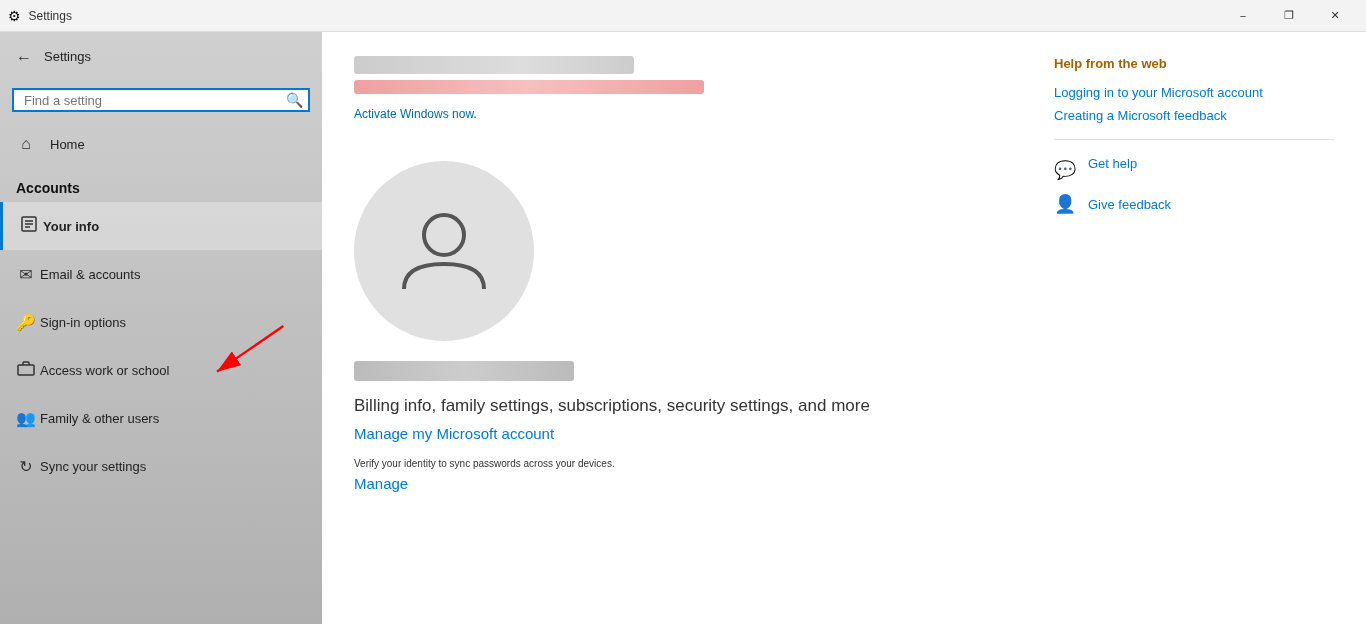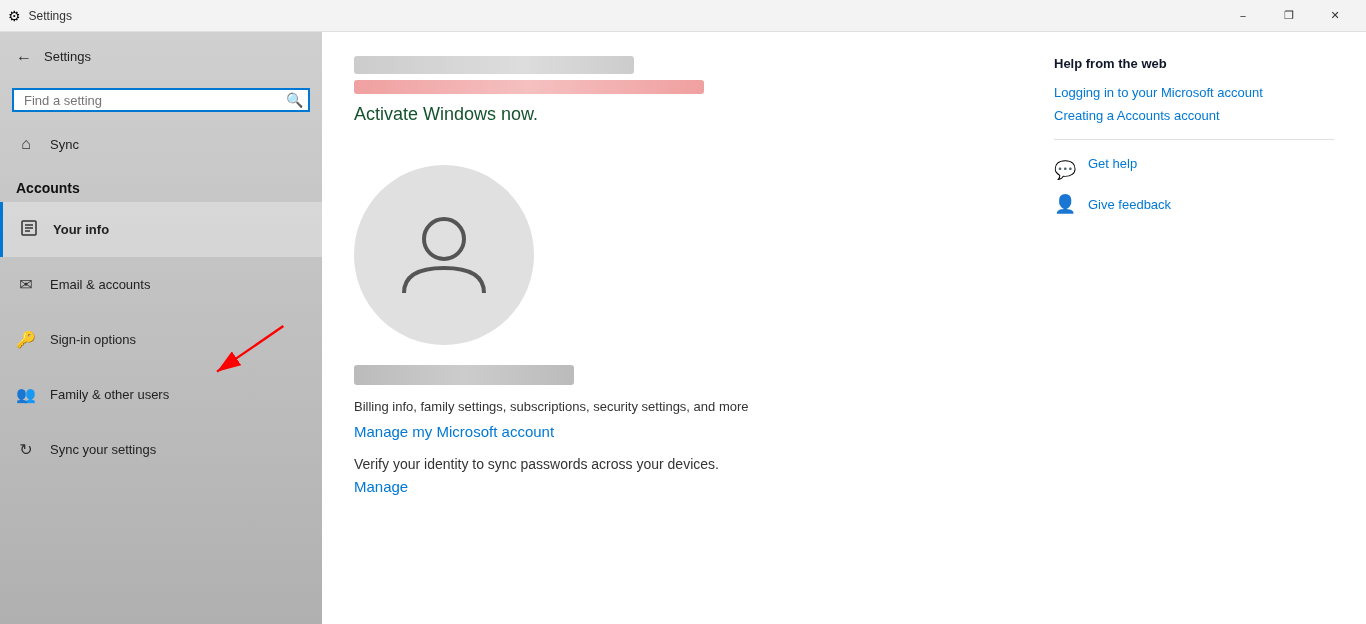--- a/index.html
+++ b/index.html
@@ -114,24 +114,24 @@
     .sidebar-section-title {
       font-size: 14px;
       font-weight: 600;
       color: #111;
       padding: 12px 30px 6px 16px;
     }
 
     .nav-item {
       display: flex;
       align-items: center;
-      height: 55px;
+      height: 48px;
       padding: 12px 16px;
       cursor: pointer;
-      gap: 14px;
+      gap: 4px;
       position: relative;
     }
     .nav-item.active {
       background: rgba(255,255,255,0.3);
       border-left: 3px solid #0078d4;
     }
     .nav-item.active .nav-label { font-weight: 600; }
     .nav-icon {
       font-size: 16px;
       color: #333;
@@ -170,22 +170,22 @@
     .blurred-text {
       height: 18px;
       background: linear-gradient(90deg, #ccc 0%, #ddd 60%, #ccc 100%);
       border-radius: 3px;
       margin-bottom: 8px;
     }
     .blurred-text.medium { width: 280px; }
     .blurred-text.long { width: 400px; }
 
     .activate-link {
-      color: #14532d;
-      font-size: 18px;
+      color: #0369a1;
+      font-size: 12px;
       text-decoration: none;
       cursor: pointer;
       margin-bottom: 20px;
       display: inline-block;
     }
 
     .avatar-section {
       display: flex;
       align-items: flex-start;
       gap: 20px;
@@ -210,51 +210,51 @@
 
     .blurred-name {
       height: 20px;
       width: 220px;
       background: linear-gradient(90deg, #bbb 0%, #ccc 50%, #bbb 100%);
       border-radius: 3px;
       margin-bottom: 8px;
     }
 
     .billing-text {
-      font-size: 13px;
+      font-size: 17px;
       color: #333;
       margin: 12px 0 6px 0;
       line-height: 1.5;
     }
 
     .link-blue {
       color: #0078d4;
       font-size: 15px;
       text-decoration: none;
       cursor: pointer;
       display: inline-block;
       margin-bottom: 16px;
     }
 
     .verify-text {
-      font-size: 14px;
+      font-size: 10px;
       color: #333;
       margin-bottom: 6px;
     }
 
     
     .right-panel {
       width: 280px;
       flex-shrink: 0;
     }
 
     .help-section-title {
       font-size: 13px;
       font-weight: 600;
-      color: #0f172a;
+      color: #a16207;
       margin-bottom: 14px;
     }
 
     .help-link {
       color: #0078d4;
       font-size: 13px;
       text-decoration: none;
       cursor: pointer;
       display: block;
       margin-bottom: 8px;
@@ -324,21 +324,21 @@
       <span class="sidebar-app-title">Settings</span>
     </div>
 
     <div class="search-box">
       <input class="search-input" type="text" placeholder="Find a setting" style="">
       <button class="search-icon-btn">🔍</button>
     </div>
 
     <div class="home-item">
       <span class="nav-icon">⌂</span>
-      <span class="nav-label">Sync</span>
+      <span class="nav-label">Home</span>
     </div>
 
     <div class="sidebar-section-title">Accounts</div>
 
     <div class="nav-item active">
       <span class="nav-icon">
         <svg width="18" height="18" viewBox="0 0 18 18" fill="none" xmlns="http://www.w3.org/2000/svg">
           <rect x="2" y="2" width="14" height="14" rx="1" stroke="#333" stroke-width="1.5" fill="none"></rect>
           <line x1="5" y1="6" x2="13" y2="6" stroke="#333" stroke-width="1.5"></line>
           <line x1="5" y1="9" x2="13" y2="9" stroke="#333" stroke-width="1.5"></line>
@@ -351,20 +351,29 @@
     <div class="nav-item">
       <span class="nav-icon">✉</span>
       <span class="nav-label">Email &amp; accounts</span>
     </div>
 
     <div class="nav-item">
       <span class="nav-icon">🔑</span>
       <span class="nav-label">Sign-in options</span>
     </div>
 
+    <div class="nav-item">
+      <span class="nav-icon">
+        <svg width="18" height="18" viewBox="0 0 18 18" fill="none" xmlns="http://www.w3.org/2000/svg">
+          <rect x="1" y="6" width="16" height="10" rx="1" stroke="#333" stroke-width="1.5" fill="none"></rect>
+          <path d="M6 6V4a1 1 0 011-1h4a1 1 0 011 1v2" stroke="#333" stroke-width="1.5" fill="none"></path>
+        </svg>
+      </span>
+      <span class="nav-label">Access work or school</span>
+    </div>
 
     <div class="nav-item">
       <span class="nav-icon">👥</span>
       <span class="nav-label">Family &amp; other users</span>
     </div>
 
     <div class="nav-item">
       <span class="nav-icon">↻</span>
       <span class="nav-label">Sync your settings</span>
     </div>
@@ -396,21 +405,21 @@
       <p class="billing-text">Billing info, family settings, subscriptions, security settings, and more</p>
       <a class="link-blue">Manage my Microsoft account</a>
 
       <p class="verify-text">Verify your identity to sync passwords across your devices.</p>
       <a class="link-blue">Manage</a>
     </div>
 
     <div class="right-panel">
       <p class="help-section-title">Help from the web</p>
       <a class="help-link">Logging in to your Microsoft account</a>
-      <a class="help-link">Creating a Accounts account</a>
+      <a class="help-link">Creating a Microsoft feedback</a>
 
       <div class="help-divider"></div>
 
       <div class="help-action">
         <span class="help-action-icon">💬</span>
         <a class="help-link" style="margin-bottom:12px;">Get help</a>
       </div>
 
       <div class="help-action">
         <span class="help-action-icon">👤</span>

